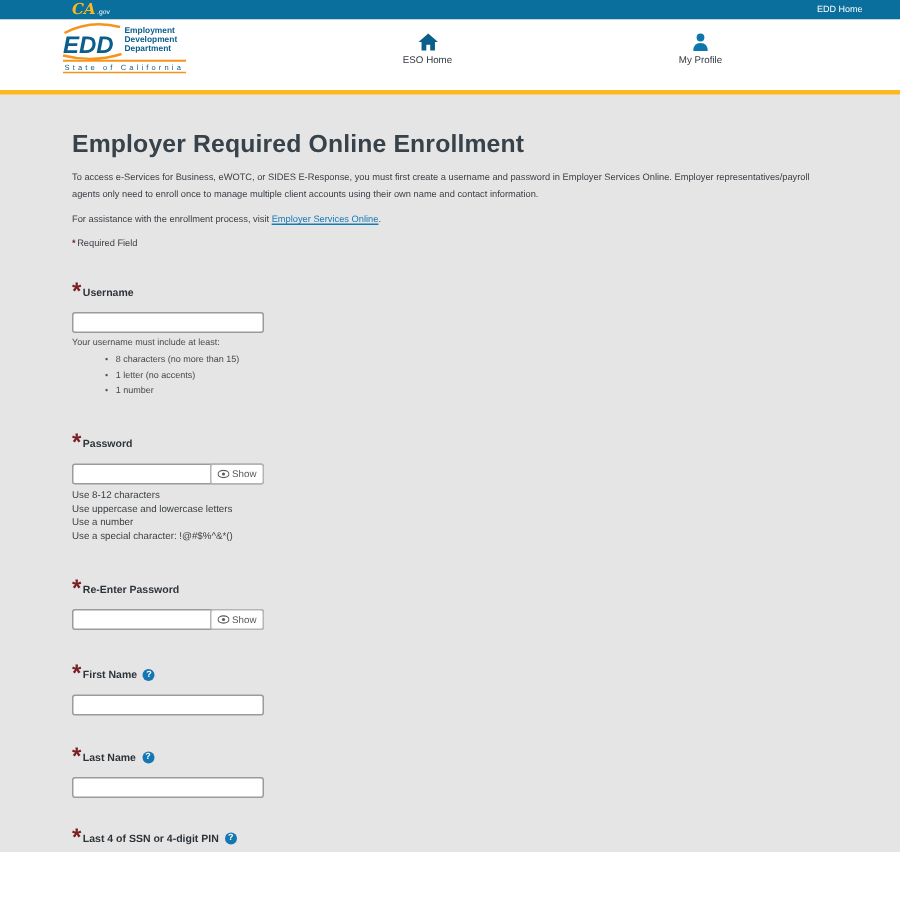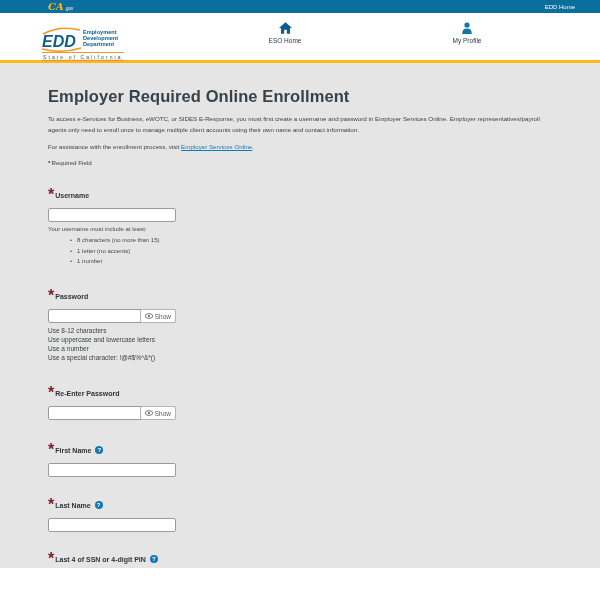--- a/index.html
+++ b/index.html
@@ -19,21 +19,21 @@
   .ca-logo { display:flex; align-items:baseline; cursor:pointer; }
   .ca-logo .ca {
     font-family:"DejaVu Serif", serif; font-style:italic; font-weight:bold;
     font-size:10px; color:#fdb81e; line-height:10px;
   }
   .ca-logo .gov { font-size:4.5px; color:#ffffff; margin-left:1px; }
   .utility-link { color:#ffffff; font-size:6px; text-decoration:none; cursor:pointer; }
 
   
   .header { position:relative; height:47px; background:#ffffff; }
-  .edd-logo { position:absolute; left:40px; top:12px; cursor:pointer; }
+  .edd-logo { position:absolute; left:40px; top:0; cursor:pointer; }
   .nav-item {
     position:absolute; top:9px; width:70px; display:flex;
     flex-direction:column; align-items:center; cursor:pointer;
   }
   .nav-item .nav-label { font-size:6.5px; color:#333a40; margin-top:3px; }
   .nav-eso { left:250px; }
   .nav-profile { left:432px; }
   .gold-rule { height:3px; background:#fdb81e; }
 
   

